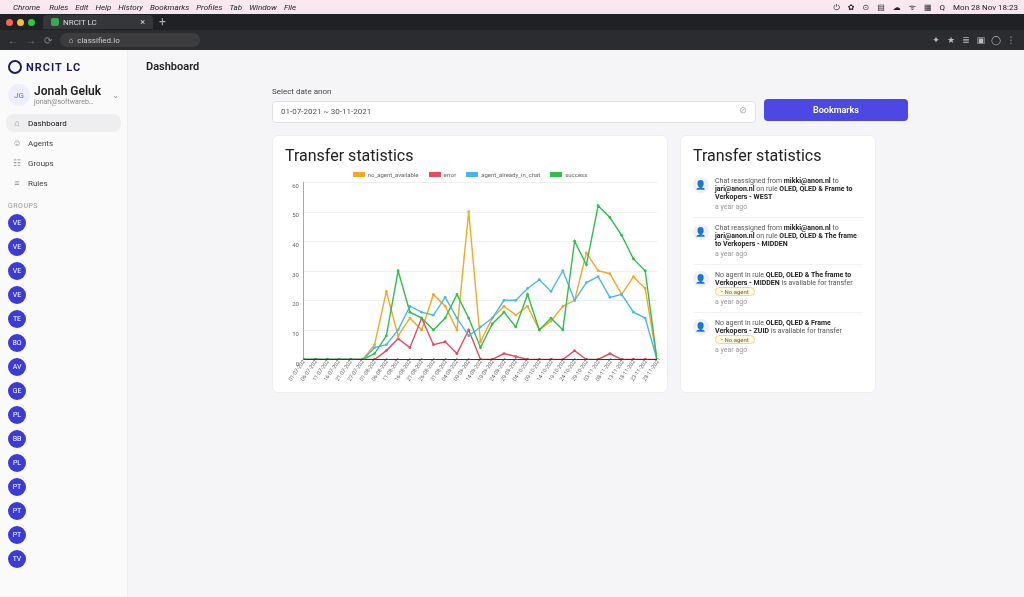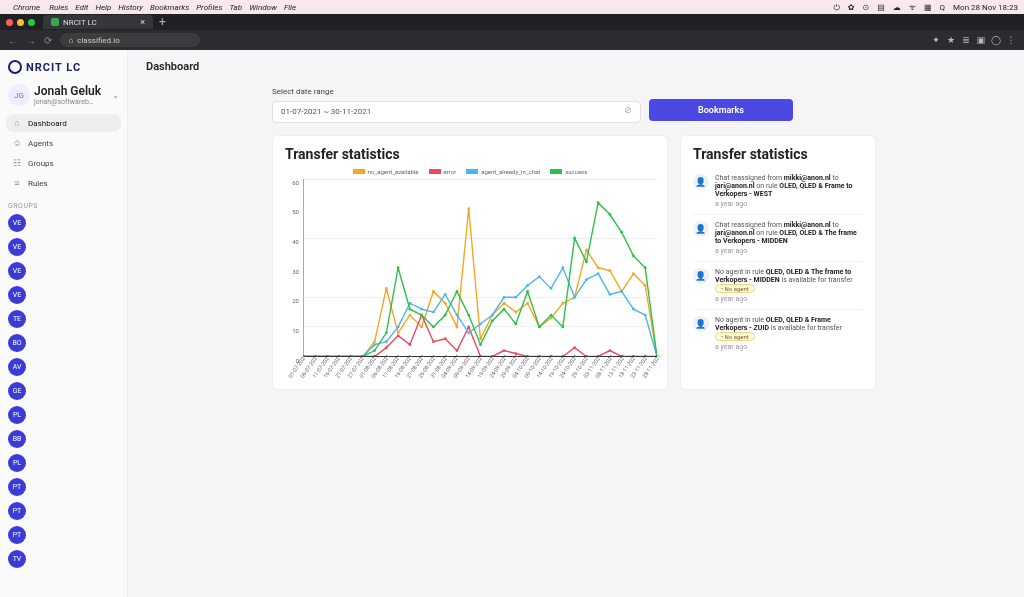--- a/index.html
+++ b/index.html
@@ -39,28 +39,28 @@
   .navitem { display:flex; align-items:center; gap:6px; padding:4px 6px; border-radius:8px; font-size:8px; color:#444; margin-bottom:2px; cursor:pointer; }
   .navitem.active { background:#eeeef0; color:#111; }
   .navicon { width:10px;height:10px;display:inline-flex;align-items:center;justify-content:center;font-size:9px;color:#888; }
   .grplabel { font-size:7px; color:#999; letter-spacing:0.5px; margin:8px 2px 4px; }
   .grpchip { width:18px;height:18px;border-radius:50%;background:#3b3bd8;color:#fff;font-size:7px;display:flex;align-items:center;justify-content:center;margin-bottom:6px;margin-left:2px; cursor:pointer; }
 
   .main { flex:1; padding:10px 18px; overflow:auto; }
   .page-title { font-size:11px; font-weight:600; color:#222; margin-bottom:14px; }
   .controls { display:flex; gap:8px; margin-bottom:12px; margin-left:126px; }
   .ctrl-label { font-size:8px; color:#444; margin-bottom:3px; }
-  .daterange { position:relative; width:369px; }
+  .daterange { position:relative; width:484px; }
   .daterange input { width:100%; height:22px; border:1px solid #e1e1e4; border-radius:4px; padding:0 8px; font-size:8px; color:#555; background:#fff; }
   .daterange .clear { position:absolute; right:6px; top:4px; width:14px;height:14px; border-radius:50%; display:flex;align-items:center;justify-content:center; font-size:9px; color:#aaa; cursor:pointer; }
   .calcbtn { height:22px; width:144px; background:#4b48e3; color:#fff; border:none; border-radius:4px; font-size:9px; font-weight:600; cursor:pointer; }
 
   .cards { display:flex; gap:12px; margin-left:126px; }
   .card { background:#fff; border:1px solid #eee; border-radius:6px; padding:10px 12px; }
-  .card h3 { font-size:14px; font-weight:700; margin-bottom:6px; color:#222; }
+  .card h3 { font-size:16px; font-weight:400; margin-bottom:6px; color:#222; }
   .chartcard { width:396px; }
   .legend { display:flex; gap:10px; justify-content:center; margin-bottom:4px; }
   .legend .it { display:flex; align-items:center; gap:3px; font-size:6px; color:#666; }
   .legend .sw { width:12px;height:5px; }
 
   .chart { position:relative; width:372px; height:200px; }
   .plot { position:absolute; left:18px; top:0; right:0; bottom:22px; border-left:1px solid #aaa; border-bottom:1px solid #333; background:
     repeating-linear-gradient(to top, transparent 0, transparent calc(100%/6 - 1px), #eee calc(100%/6 - 1px), #eee calc(100%/6));
   }
   .ytick { position:absolute; left:0; width:14px; text-align:right; font-size:6px; color:#666; transform:translateY(50%); }
@@ -181,21 +181,21 @@
   <div class="grpchip">PT</div>
   <div class="grpchip">PT</div>
   <div class="grpchip">TV</div>
       </div>
   </aside>
 
   <main class="main">
     <div class="page-title">Dashboard</div>
 
     <div>
-      <div class="ctrl-label" style="margin-left:126px">Select date range</div>
+      <div class="ctrl-label" style="margin-left:126px">Select date anon</div>
       <div class="controls">
         <div class="daterange">
           <input value="01-07-2021 ~ 30-11-2021" style="">
           <span class="clear">⊘</span>
         </div>
         <button class="calcbtn">Bookmarks</button>
       </div>
     </div>
 
     <div class="cards">

